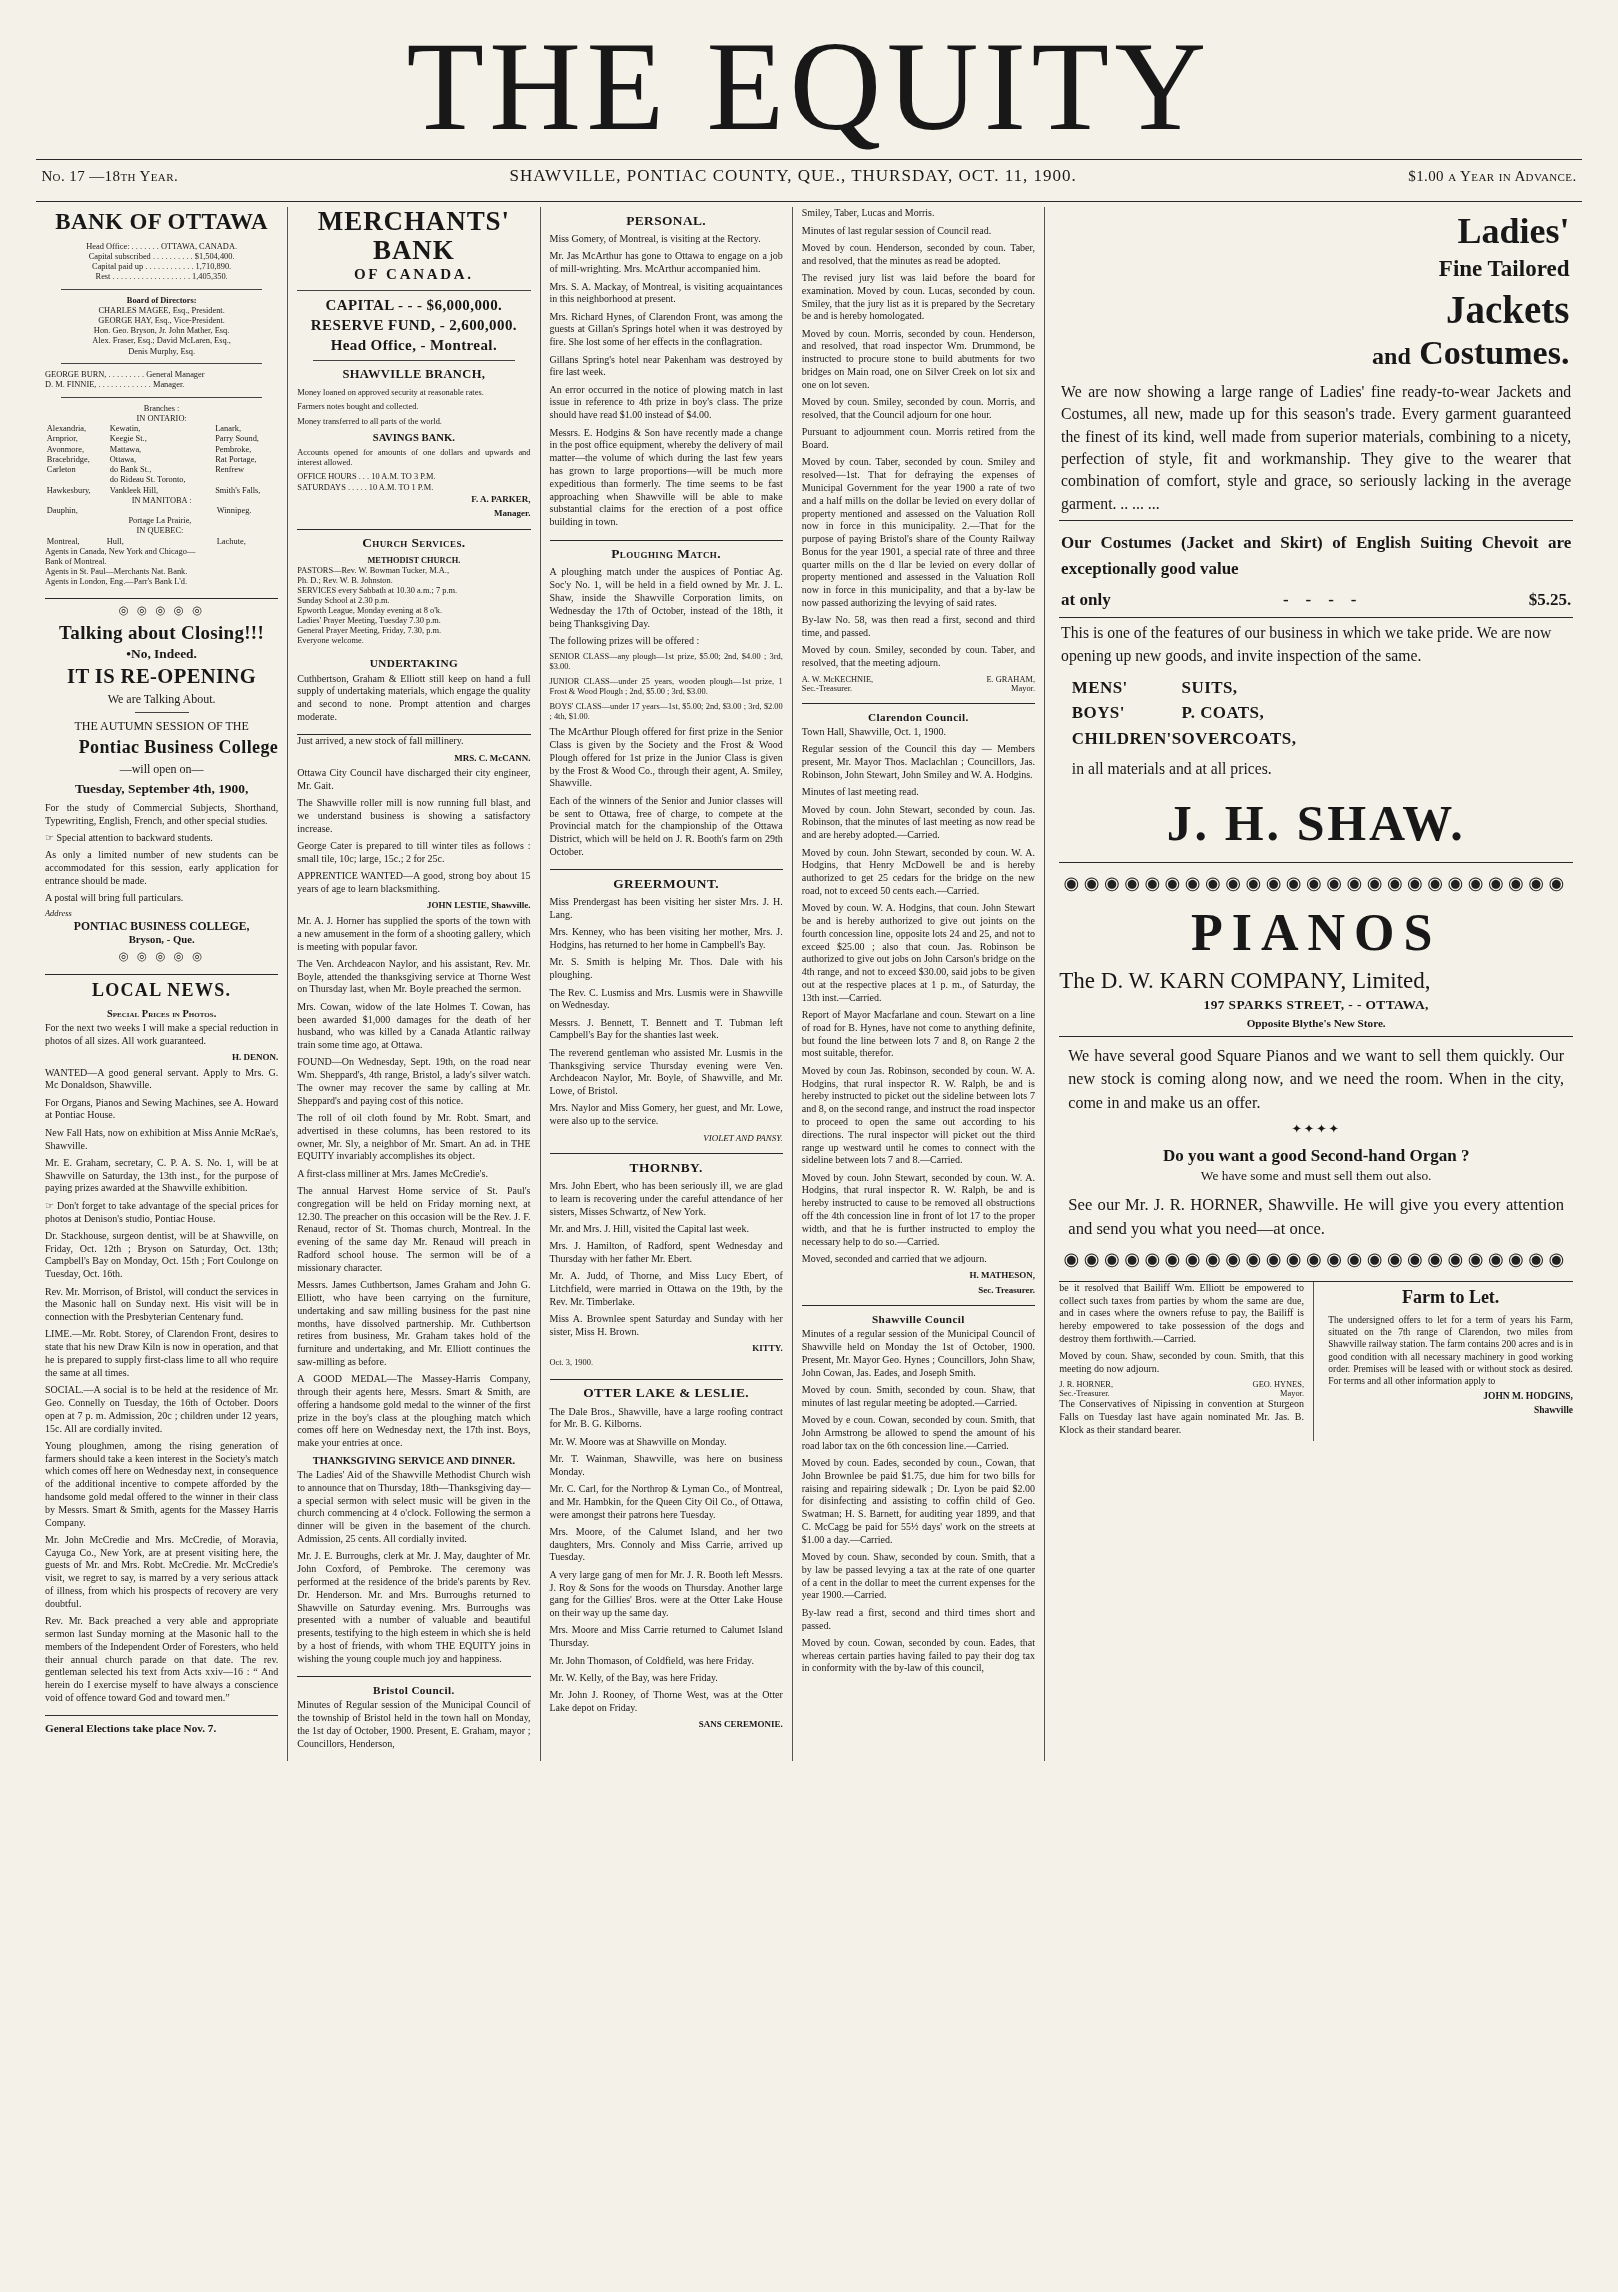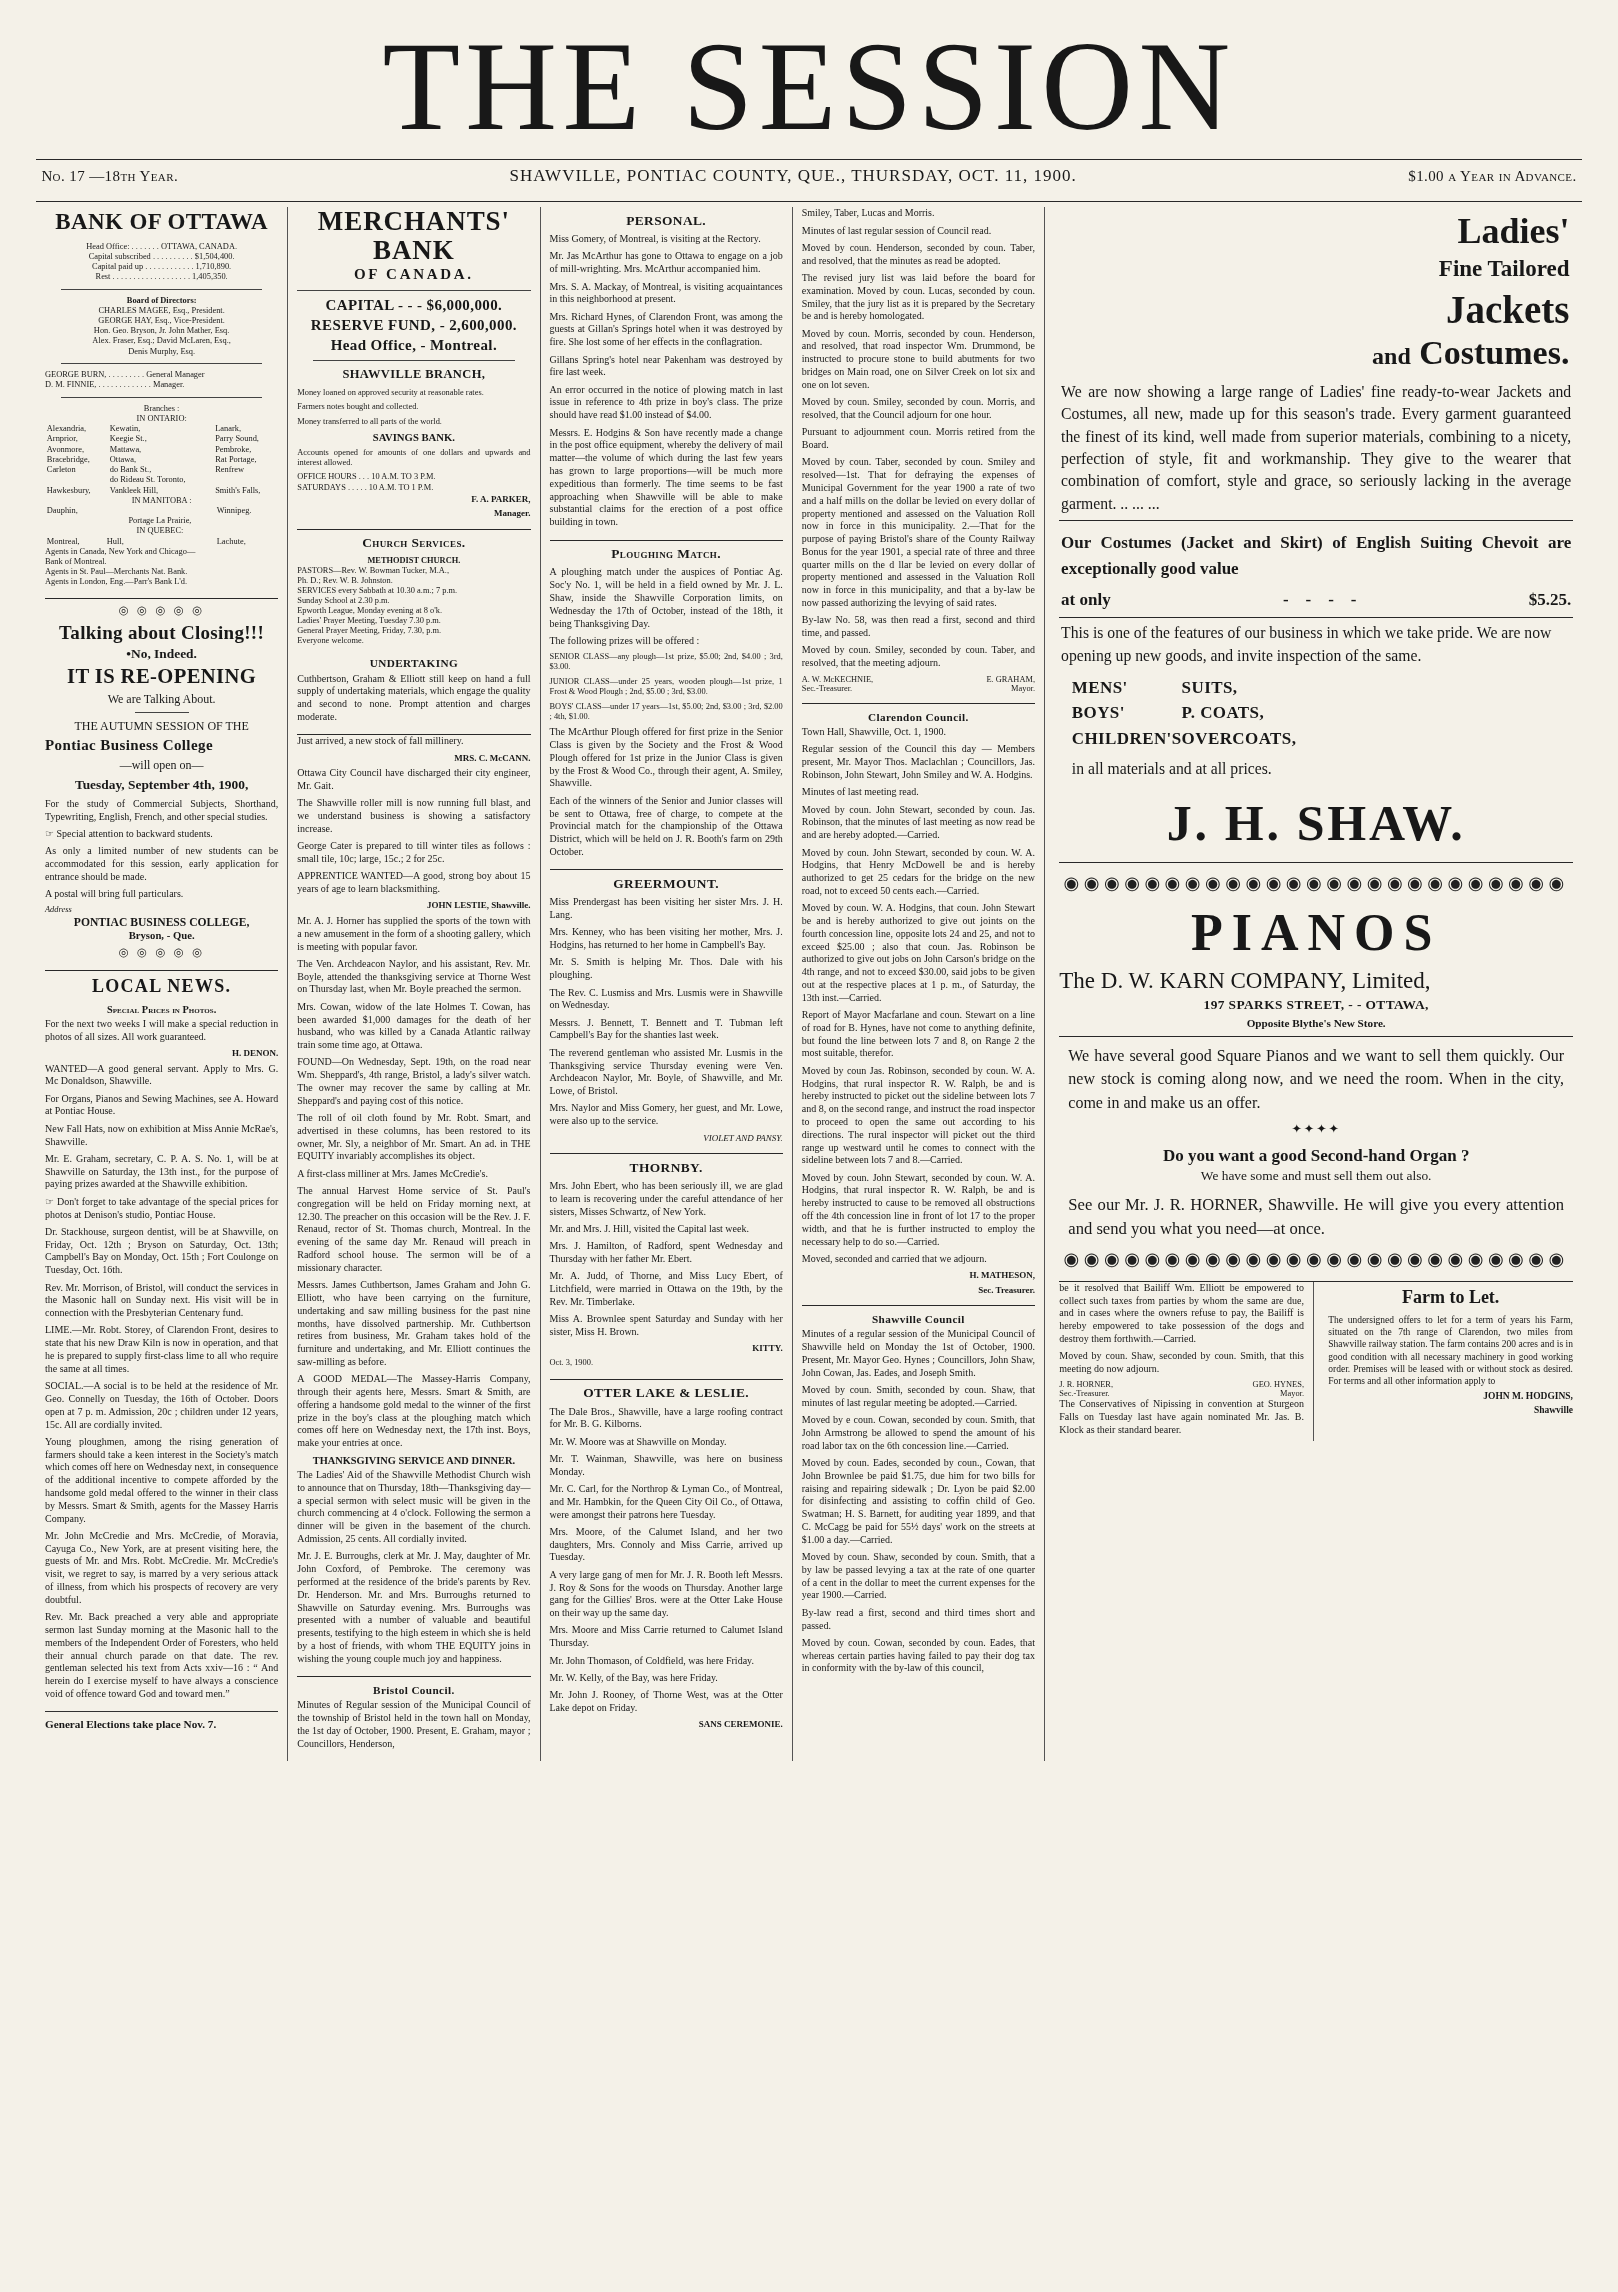--- a/index.html
+++ b/index.html
@@ -66,21 +66,21 @@
   .capline{text-align:center;font-size:15px;font-weight:bold;letter-spacing:0.4px;margin:2.7px 0;}
   .hline{border-top:0.9px solid #444;margin:6.3px 16px;}
   .hline-full{border-top:0.9px solid #444;margin:6.3px 0;}
   .talk{
     text-align:center;font-size:19px;font-weight:bold;margin:3.6px 0 1.8px 0;letter-spacing:0.3px;
   }
   .talk2{text-align:center;font-size:13.4px;font-weight:bold;margin:1.8px 0;}
   .talk3{text-align:center;font-size:20.6px;font-weight:bold;margin:3.6px 0;letter-spacing:0.4px;}
   .talk4{text-align:center;font-size:12px;margin:2.7px 0;}
   .college{
-    text-align:left;font-size:15px;font-weight:bold;margin:3.6px 0;letter-spacing:0.4px;
+    text-align:right;font-size:18px;font-weight:bold;margin:3.6px 0;letter-spacing:0.4px;
   }
   .dateline2{text-align:center;font-size:13.4px;font-weight:bold;margin:3.6px 0 5.4px 0;}
   .localnews{
     text-align:center;font-size:18px;font-weight:bold;letter-spacing:1.3px;margin:5.4px 0 7.2px 0;
   }
   .ital{font-style:italic;}
   .tbl{width:100%;border-collapse:collapse;font-size:8.4px;}
   .tbl td{padding:0 1.8px;vertical-align:top;line-height:1.22;}
   
   .ad-ladies-1{
@@ -129,21 +129,21 @@
   .hdsm{text-align:center;font-size:10.4px;font-weight:bold;margin:5.4px 0 2.7px 0;font-variant:small-caps;}
   .shortrule{width:54px;border-top:0.9px solid #444;margin:5.4px auto;}
   .dotrow{text-align:center;letter-spacing:2.7px;font-size:11.6px;margin:4.5px 0;}
 </style>
 </head>
 <body>
 
 <div id="page">
 
   <div class="masthead">
-    <span>THE SESSION</span>
+    <span>THE EQUITY</span>
   </div>
   <div class="rule"></div>
   <div class="dateline">
     <div class="smallcaps">No. 17 —18th Year.</div>
     <div class="mid smallcaps">SHAWVILLE, PONTIAC COUNTY, QUE., THURSDAY, OCT. 11, 1900.</div>
     <div class="smallcaps">$1.00 a Year in Advance.</div>
   </div>
   <div class="rule"></div>
 
   <div class="cols">

